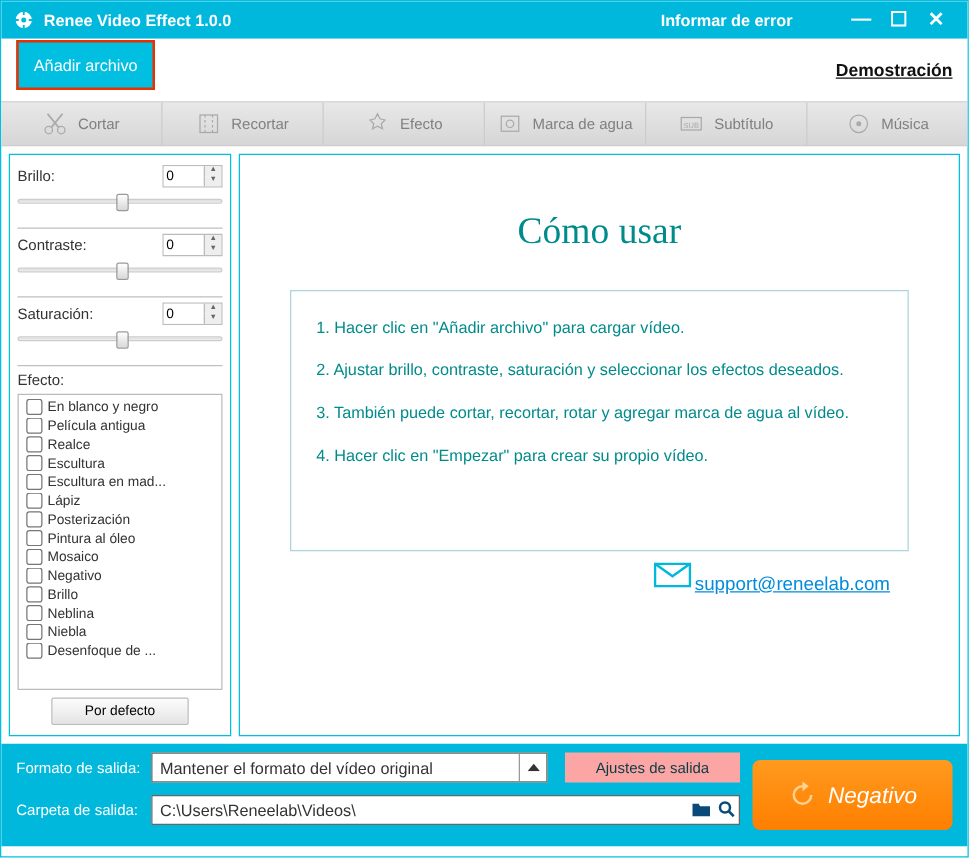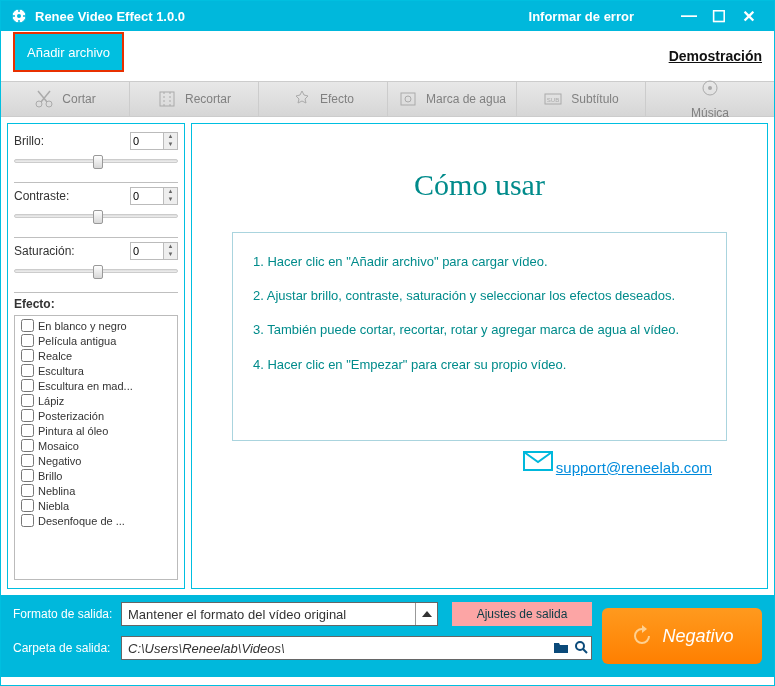--- a/index.html
+++ b/index.html
@@ -8,57 +8,57 @@
   .titlebar .app-icon { width: 16px; height: 16px; margin-right: 8px; }
   .titlebar .spacer { flex: 1; }
   .titlebar .report { margin-right: 40px; font-weight: bold; cursor: pointer; }
   .titlebar .winbtn { width: 30px; text-align: center; font-size: 16px; cursor: pointer; }
   .topbar { height: 50px; display: flex; align-items: center; padding: 0 12px; background: #fff; }
   .add-file-btn { background: #00bfe0; color: #fff; border: 2px solid #e83000; height: 40px; padding: 0 12px; font-size: 13px; cursor: pointer; position: relative; top: -4px; }
   .topbar .spacer2 { flex: 1; }
   .demo-link { color: #111; text-decoration: underline; font-size: 14px; font-weight: bold; cursor: pointer; }
   .tabs { height: 36px; background: linear-gradient(#e8e8e8,#d6d6d6); display: flex; border-top: 1px solid #ccc; border-bottom: 1px solid #ccc; }
   .tab { flex: 1; display: flex; align-items: center; justify-content: center; gap: 8px; color: #808080; font-size: 12px; cursor: pointer; border-right: 1px solid #ccc; }
-  .tab:last-child { border-right: none; flex-direction: column; }
+  .tab:last-child { border-right: none; }
   .tab-icon { width: 20px; height: 20px; display: flex; align-items: center; justify-content: center; }
   .content { display: flex; padding: 6px; gap: 6px; height: 478px; }
   .sidebar { width: 178px; border: 1px solid #00bfe0; padding: 8px 6px; display: flex; flex-direction: column; }
   .slider-group { margin-bottom: 6px; }
   .slider-row { display: flex; align-items: center; justify-content: space-between; margin-bottom: 4px; }
   .slider-label { color: #333; }
   .spin { display: flex; align-items: center; border: 1px solid #bbb; height: 18px; }
   .spin input { width: 32px; height: 16px; border: none; text-align: left; padding-left: 2px; font-size: 11px; }
   .spin-btns { display: flex; flex-direction: column; width: 14px; }
   .spin-btn { height: 8px; background: #eee; border-left: 1px solid #bbb; font-size: 6px; text-align: center; line-height: 6px; cursor: pointer; color: #666; }
   .slider-track { height: 14px; position: relative; margin-bottom: 4px; }
   .track-line { position: absolute; top: 5px; left: 0; right: 0; height: 4px; background: linear-gradient(#ddd,#eee); border-radius: 2px; border: 1px solid #ccc; }
   .thumb { position: absolute; top: 1px; width: 10px; height: 14px; background: linear-gradient(#fefefe,#d8d8d8); border: 1px solid #999; border-radius: 2px; }
   .divider { border-top: 1px solid #bfbfbf; margin: 4px 0; }
-  .efecto-label { color: #333; margin-bottom: 4px; font-weight: bold; }
+  .efecto-label { color: #333; margin-bottom: 4px; }
   .effect-list { flex: 1; border: 1px solid #bbb; padding: 2px; overflow: hidden; }
   .effect-item { display: flex; align-items: center; gap: 4px; padding: 1px 4px; color: #333; font-size: 11px; }
   .effect-item input { margin: 0; }
   .default-btn { margin-top: 6px; align-self: center; width: 110px; height: 22px; background: linear-gradient(#fcfcfc,#e4e4e4); border: 1px solid #bbb; border-radius: 2px; font-size: 11px; cursor: pointer; }
   .main { flex: 1; border: 1px solid #00bfe0; position: relative; padding: 44px 40px; }
   .how-title { text-align: center; color: #008b8b; font-size: 30px; font-family: Georgia, serif; margin-bottom: 30px; }
   .instructions { border: 1px solid #aad4de; padding: 20px 20px 50px 20px; position: relative; }
   .instr-line { color: #008b8b; font-size: 13px; margin-bottom: 16px; line-height: 1.4; }
   .support { position: absolute; right: 14px; bottom: -36px; text-align: center; }
   .support a { color: #008bdc; text-decoration: underline; font-size: 15px; }
   .mail-icon { width: 30px; height: 20px; margin: 0 auto 2px; }
   .bottom { background: #00b8dc; height: 82px; padding: 10px 12px; color: #fff; display: flex; align-items: center; }
   .bottom-left { flex: 1; }
   .bottom-row { display: flex; align-items: center; margin-bottom: 10px; gap: 6px; }
   .bottom-label { width: 102px; font-size: 12px; }
   .format-select { flex: 1; height: 24px; background: #fff; border: 1px solid #666; display: flex; align-items: center; }
   .format-select .sel-text { flex: 1; padding: 0 6px; color: #333; font-size: 13px; }
   .format-select .sel-arrow { width: 22px; height: 22px; border-left: 1px solid #999; display: flex; align-items: center; justify-content: center; cursor: pointer; }
   .ajustes-btn { width: 140px; height: 24px; margin-left: 8px; background: #fca5a5; color: #0a3b44; border: none; font-size: 12px; cursor: pointer; }
   .path-input { flex: 1; height: 24px; background: #fff; border: 1px solid #666; display: flex; align-items: center; }
-  .path-input .path-text { flex: 1; padding: 0 6px; color: #333; font-size: 13px; font-style: italic; }
+  .path-input .path-text { flex: 1; padding: 0 6px; color: #333; font-size: 13px; }
   .path-icon { width: 20px; color: #008; cursor: pointer; text-align: center; }
   .start-btn { width: 160px; height: 56px; margin-left: 10px; background: linear-gradient(#ff9a1e,#ff7f00); border-radius: 6px; border: none; color: #fff; font-size: 18px; font-style: italic; display: flex; align-items: center; justify-content: center; gap: 8px; cursor: pointer; }
   .refresh-icon { width: 24px; height: 24px; }
 </style>
 </head>
 <body>
 
 <div class="titlebar">
   <svg class="app-icon" viewBox="0 0 16 16">
       <circle cx="8" cy="8" r="7" fill="#fff" stroke="#00b8dc"></circle>
@@ -248,20 +248,21 @@
         </div>
         <div class="effect-item">
           <input type="checkbox" style="">
           <span>Niebla</span>
         </div>
         <div class="effect-item">
           <input type="checkbox" style="">
           <span>Desenfoque de ...</span>
         </div>
       </div>
+    <button class="default-btn">Por defecto</button>
   </div>
 
   <div class="main">
     <div class="how-title">Cómo usar</div>
     <div class="instructions">
       <div class="instr-line">1. Hacer clic en "Añadir archivo" para cargar vídeo.</div>
       <div class="instr-line">2. Ajustar brillo, contraste, saturación y seleccionar los efectos deseados.</div>
       <div class="instr-line">3. También puede cortar, recortar, rotar y agregar marca de agua al vídeo.</div>
       <div class="instr-line">4. Hacer clic en "Empezar" para crear su propio vídeo.</div>
       <div class="support">

